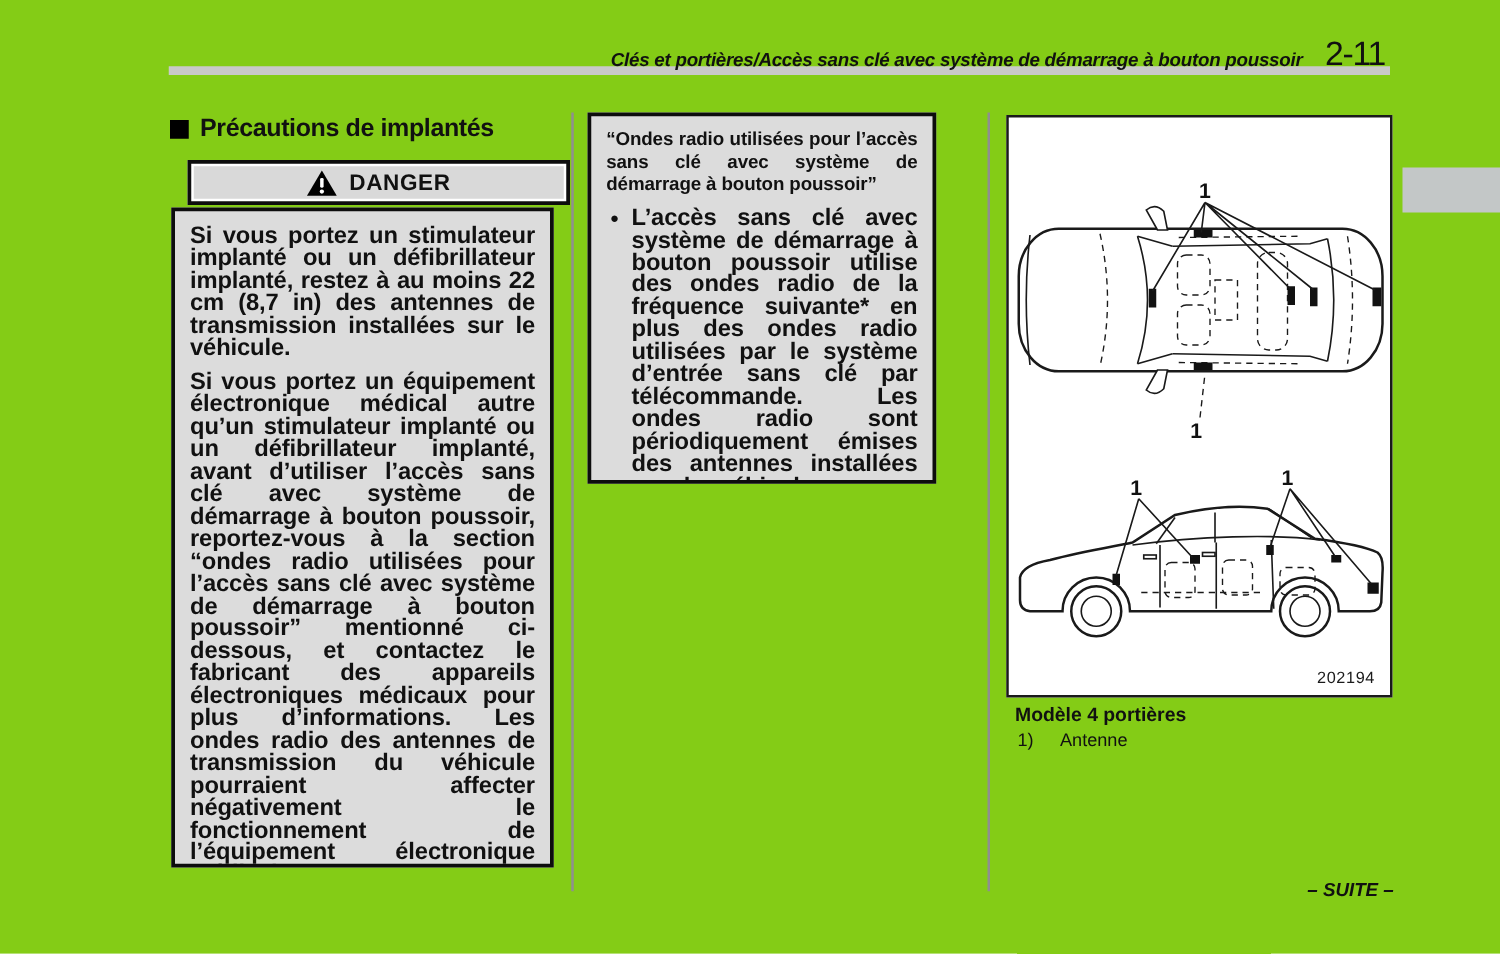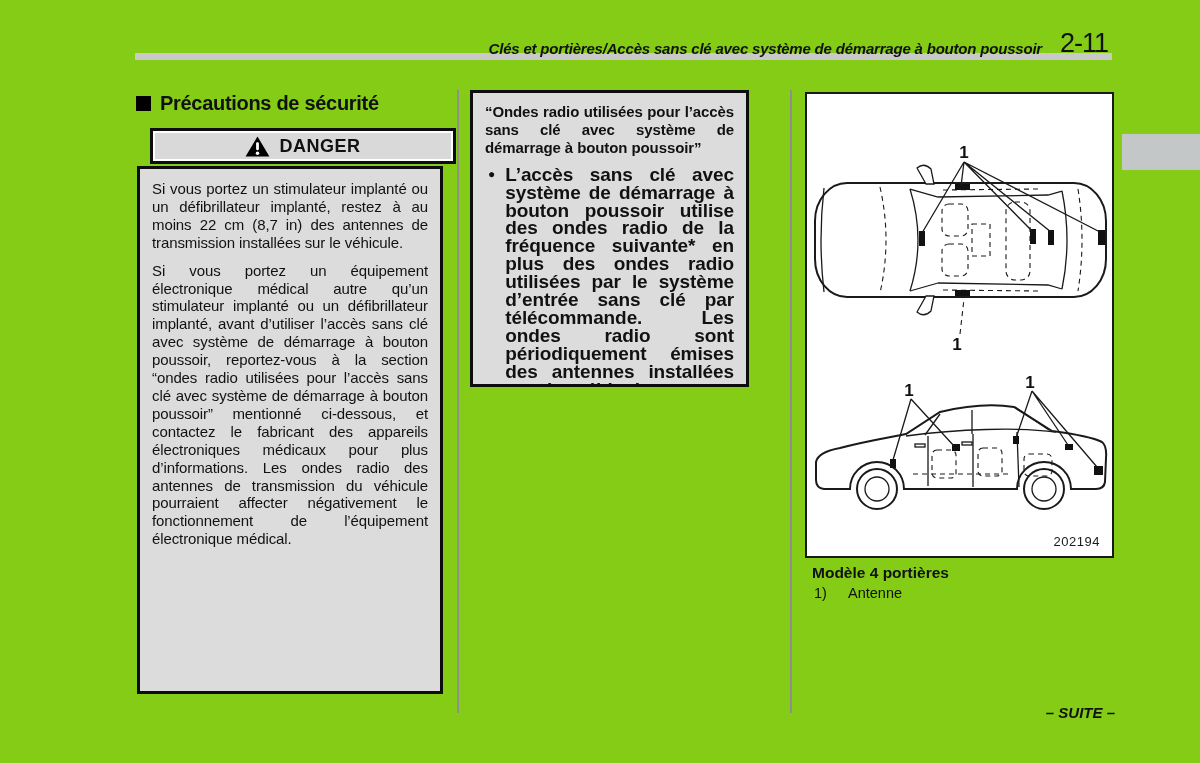--- a/index.html
+++ b/index.html
@@ -36,21 +36,21 @@
     display:flex; align-items:center; justify-content:center; gap:9px;
   }
   .danger-label { font-size:18px; font-weight:bold; letter-spacing:0.5px; }
 
   .warning-box {
     left:137px; top:166px; width:306px; height:528px;
     border:3px solid #0d0d0d; background:#dcdcdc;
     padding:11px 12px; overflow:hidden;
   }
   .warning-box p {
-    font-size:15px; font-weight:normal; line-height:17.9px;
+    font-size:19px; font-weight:bold; line-height:17.9px;
     text-align:justify; letter-spacing:-0.1px; margin-bottom:10px;
   }
 
   
   .radio-box {
     left:470px; top:90px; width:279px; height:297px;
     border:3px solid #0d0d0d; background:#dcdcdc;
     padding:10px 12px; overflow:hidden;
   }
   .radio-box .box-title {
@@ -88,21 +88,21 @@
 
   <div class="abs header-rule"></div>
   <div class="abs header-title">Clés et portières/Accès sans clé avec système de démarrage à bouton poussoir</div>
   <div class="abs page-number">2-11</div>
 
   <div class="abs divider" style="left:457px;"></div>
   <div class="abs divider" style="left:790px;"></div>
 
   <div class="abs section-heading">
     <span class="section-square"></span>
-    <span class="section-title">Précautions de sécurité</span>
+    <span class="section-title">Précautions de implantés</span>
   </div>
 
   <div class="abs danger-box">
     <div class="danger-inner">
       <svg width="25" height="21" viewBox="0 0 26 22">
         <path d="M13 0.5 L25.5 21.5 H0.5 Z" fill="#000"></path>
         <rect x="11.55" y="6.6" width="2.9" height="8.2" rx="1.2" fill="#fff"></rect>
         <circle cx="13" cy="18.1" r="1.8" fill="#fff"></circle>
       </svg>
       <span class="danger-label">DANGER</span>

